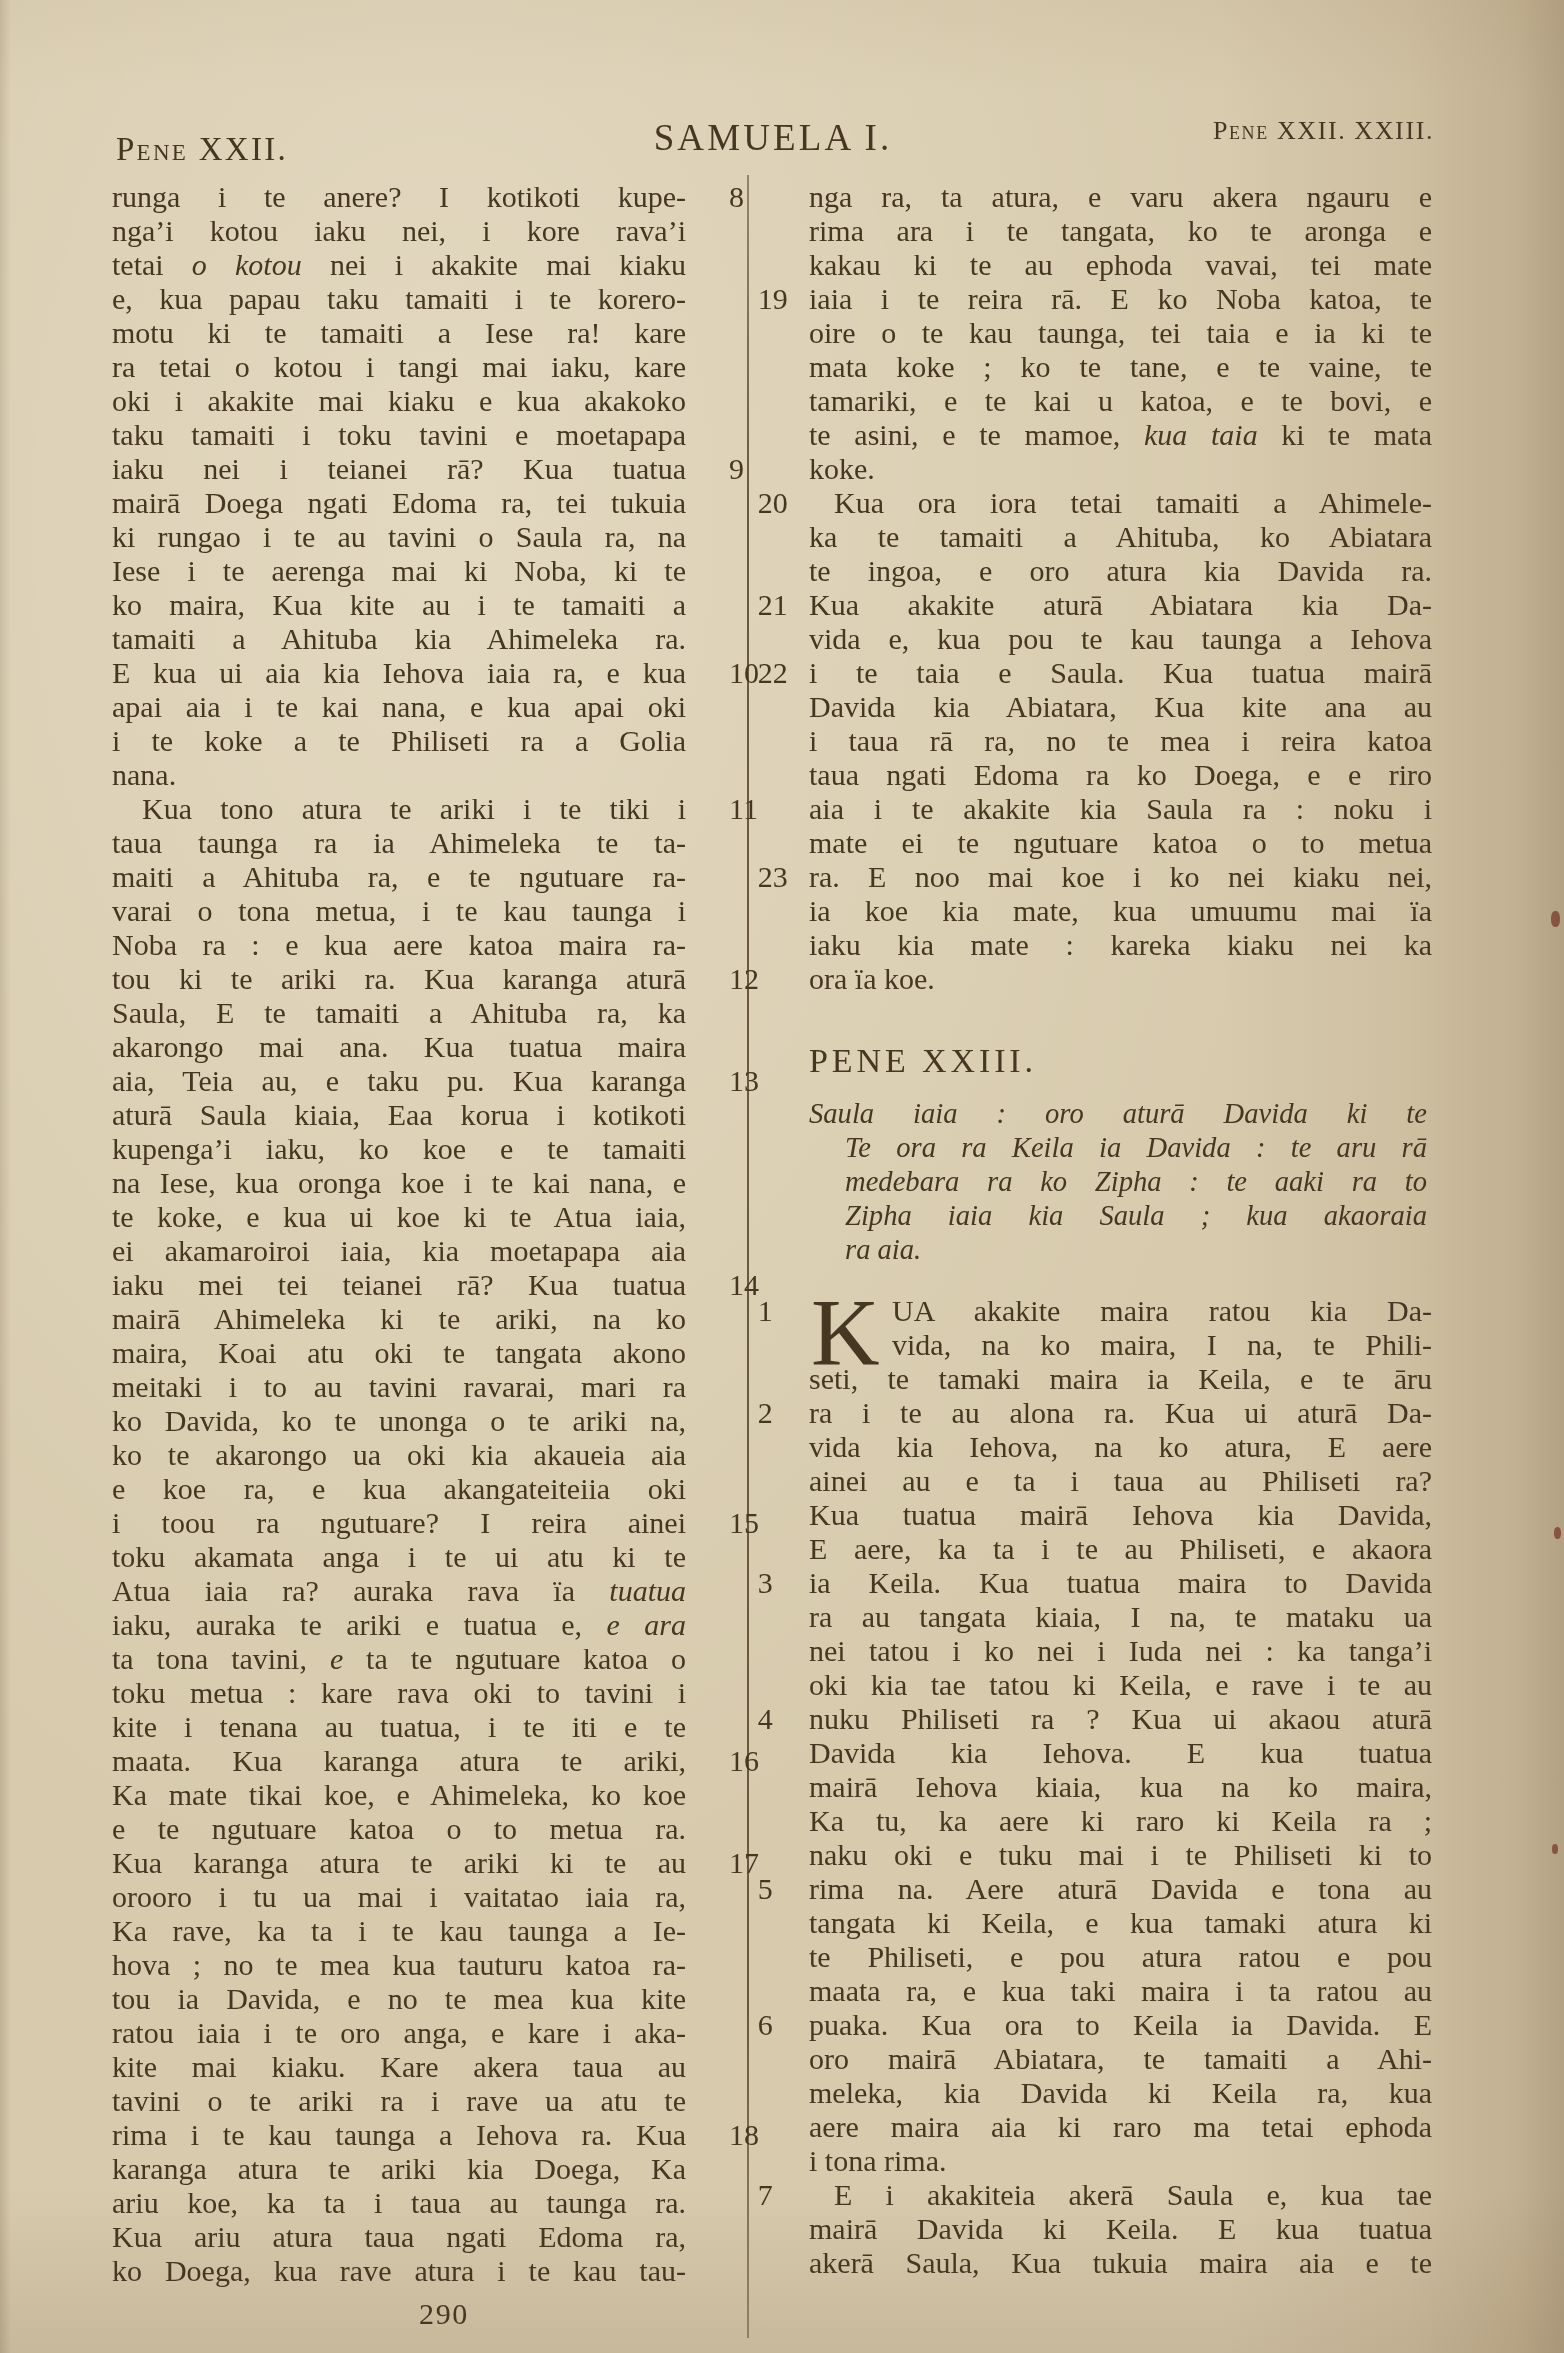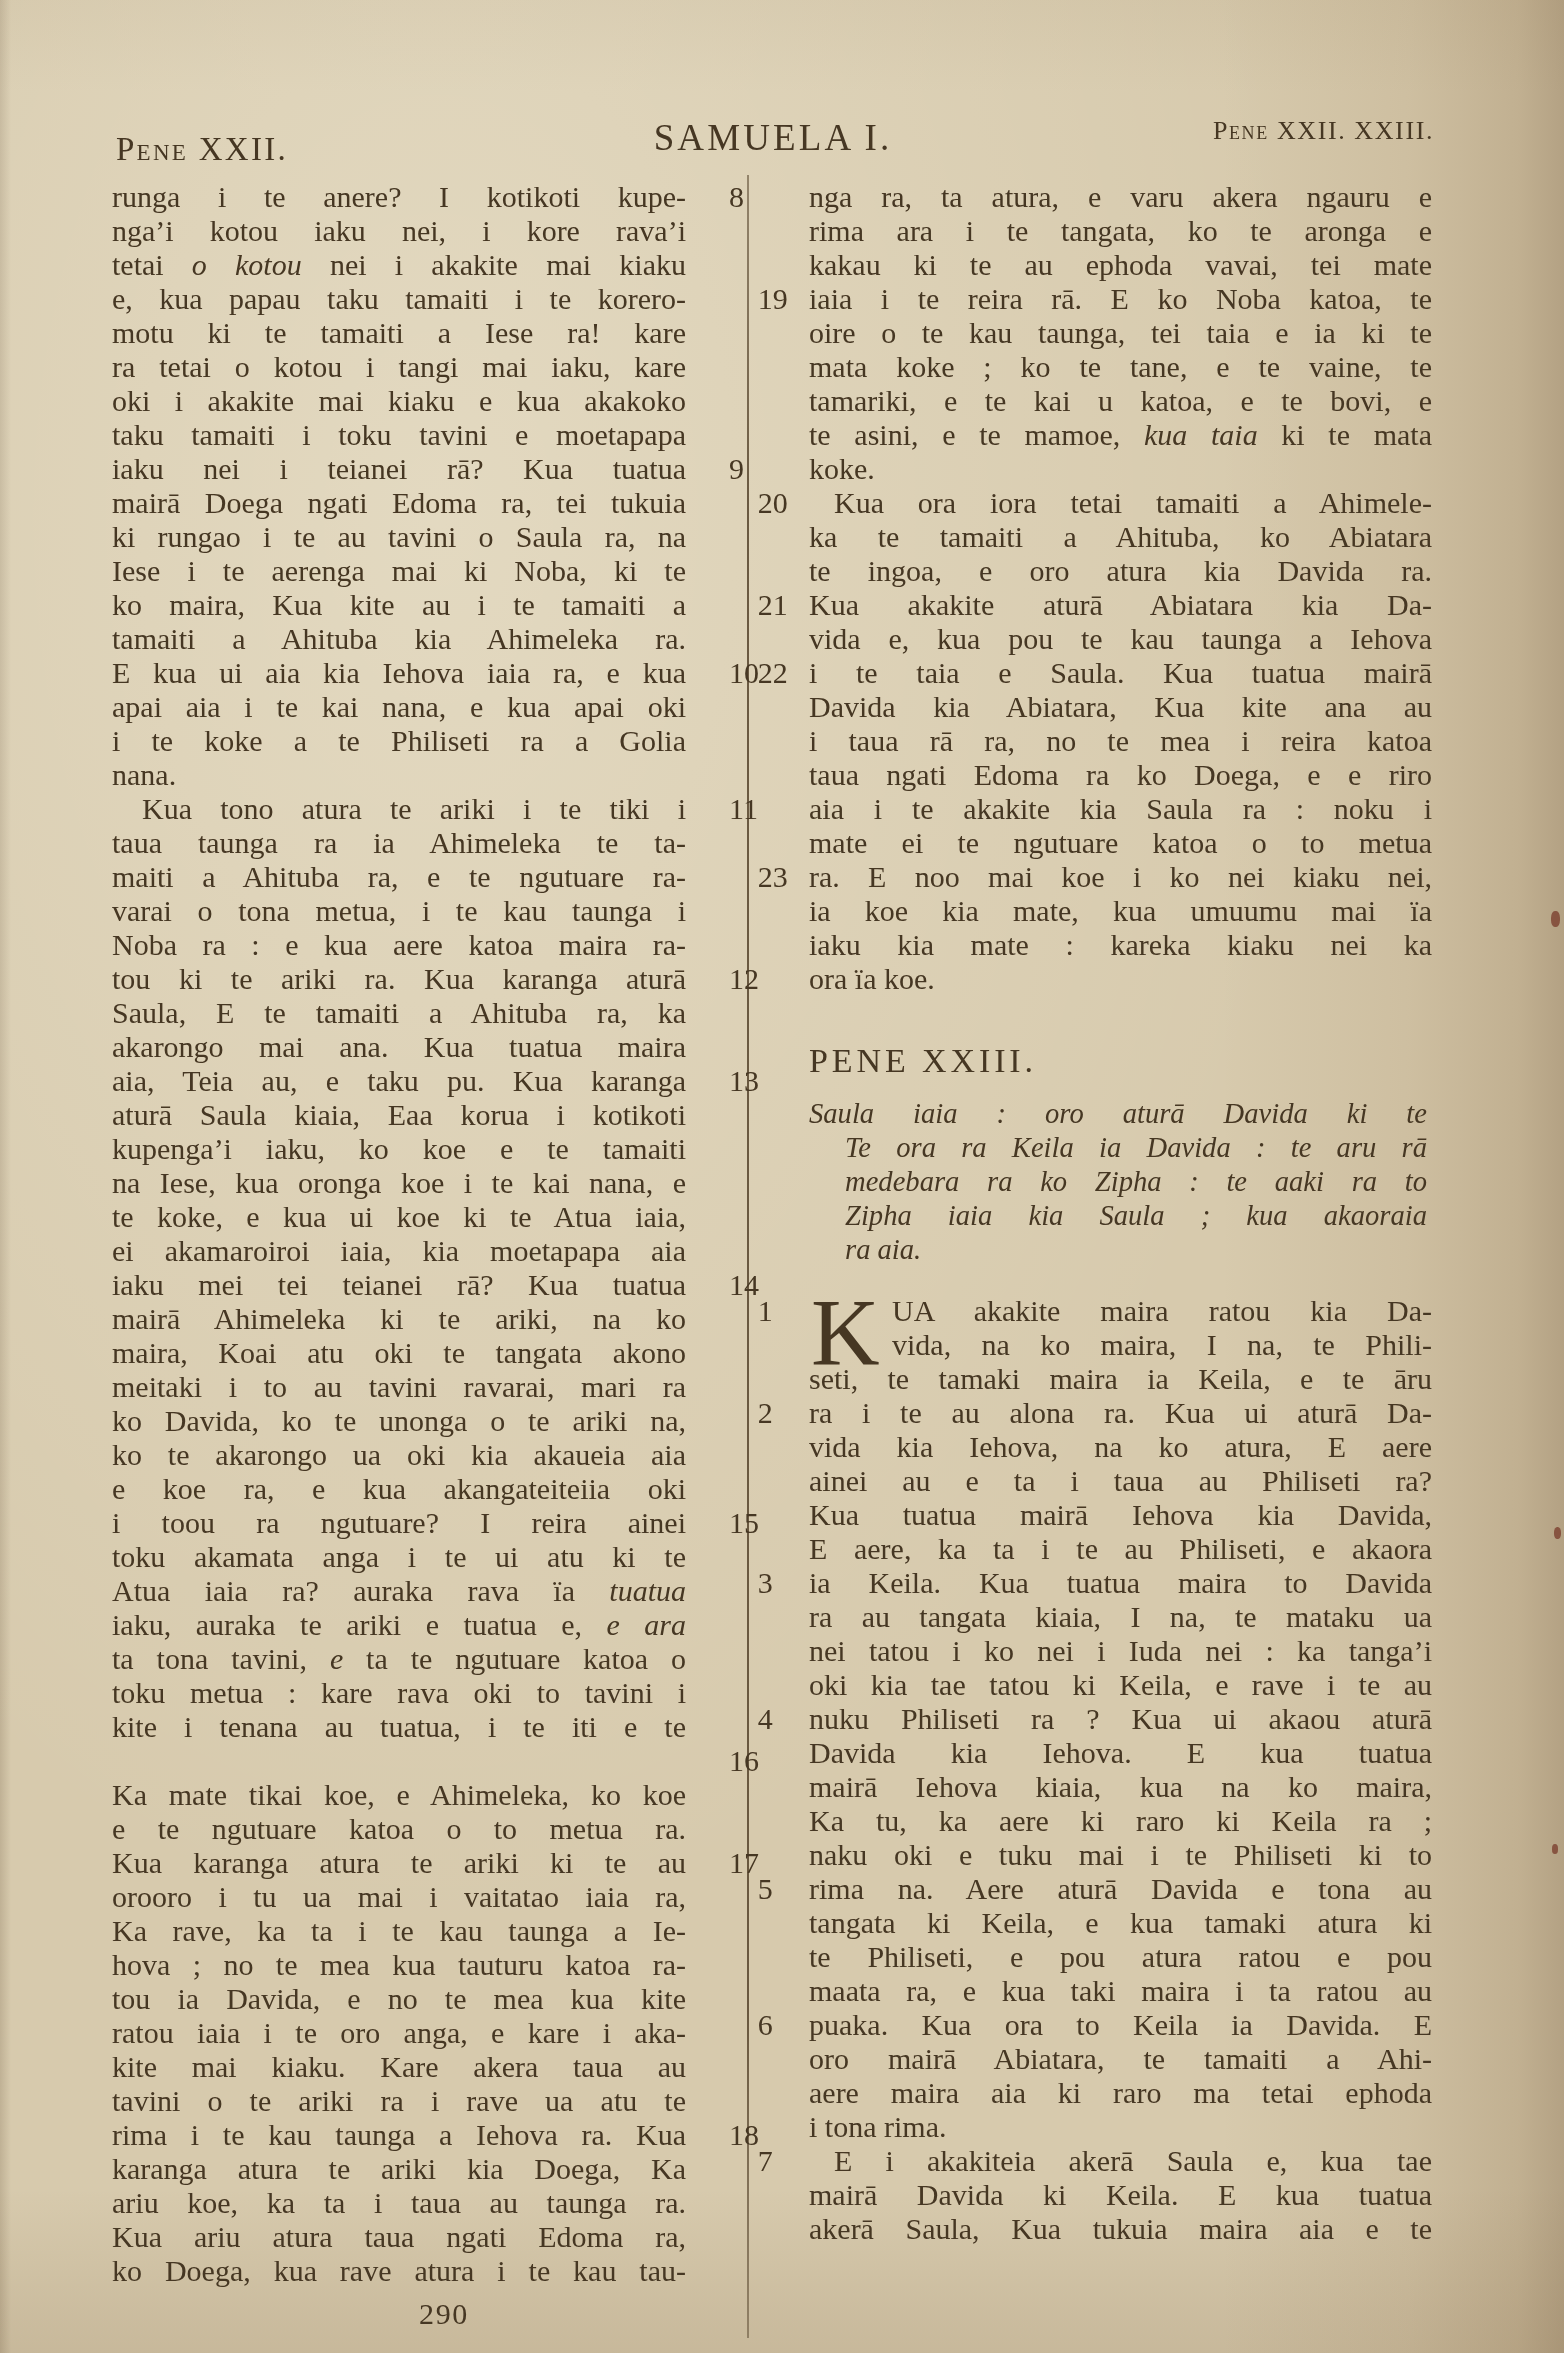--- a/index.html
+++ b/index.html
@@ -137,21 +137,21 @@
       <div class="line"><span class="txt">ko Davida, ko te unonga o te ariki na,</span></div>
       <div class="line"><span class="txt">ko te akarongo ua oki kia akaueia aia</span></div>
       <div class="line"><span class="txt">e koe ra, e kua akangateiteiia oki</span></div>
       <div class="line"><span class="vnum left">15</span><span class="txt">i toou ra ngutuare? I reira ainei</span></div>
       <div class="line"><span class="txt">toku akamata anga i te ui atu ki te</span></div>
       <div class="line"><span class="txt">Atua iaia ra? auraka rava ïa <i>tuatua</i></span></div>
       <div class="line"><span class="txt">iaku, auraka te ariki e tuatua e, <i>e ara</i></span></div>
       <div class="line"><span class="txt">ta tona tavini, <i>e</i> ta te ngutuare katoa o</span></div>
       <div class="line"><span class="txt">toku metua : kare rava oki to tavini i</span></div>
       <div class="line"><span class="txt">kite i tenana au tuatua, i te iti e te</span></div>
-      <div class="line"><span class="vnum left">16</span></div>
+      <div class="line"><span class="vnum left">16</span><span class="txt">maata.  Kua karanga atura te ariki,</span></div>
       <div class="line"><span class="txt">Ka mate tikai koe, e Ahimeleka, ko koe</span></div>
       <div class="line"><span class="txt">e te ngutuare katoa o to metua ra.</span></div>
       <div class="line"><span class="vnum left">17</span><span class="txt">Kua karanga atura te ariki ki te au</span></div>
       <div class="line"><span class="txt">orooro i tu ua mai i vaitatao iaia ra,</span></div>
       <div class="line"><span class="txt">Ka rave, ka ta i te kau taunga a Ie-</span></div>
       <div class="line"><span class="txt">hova ; no te mea kua tauturu katoa ra-</span></div>
       <div class="line"><span class="txt">tou ia Davida, e no te mea kua kite</span></div>
       <div class="line"><span class="txt">ratou iaia i te oro anga, e kare i aka-</span></div>
       <div class="line"><span class="txt">kite mai kiaku.  Kare akera taua au</span></div>
       <div class="line"><span class="txt">tavini o te ariki ra i rave ua atu te</span></div>
@@ -217,20 +217,21 @@
       <div class="line"><span class="txt">Davida kia Iehova.  E kua tuatua</span></div>
       <div class="line"><span class="txt">mairā Iehova kiaia, kua na ko maira,</span></div>
       <div class="line"><span class="txt">Ka tu, ka aere ki raro ki Keila ra ;</span></div>
       <div class="line"><span class="txt">naku oki e tuku mai i te Philiseti ki to</span></div>
       <div class="line"><span class="vnum right">5</span><span class="txt">rima na.  Aere aturā Davida e tona au</span></div>
       <div class="line"><span class="txt">tangata ki Keila, e kua tamaki atura ki</span></div>
       <div class="line"><span class="txt">te Philiseti, e pou atura ratou e pou</span></div>
       <div class="line"><span class="txt">maata ra, e kua taki maira i ta ratou au</span></div>
       <div class="line"><span class="vnum right">6</span><span class="txt">puaka.  Kua ora to Keila ia Davida.  E</span></div>
       <div class="line"><span class="txt">oro mairā Abiatara, te tamaiti a Ahi-</span></div>
+      <div class="line"><span class="txt">meleka, kia Davida ki Keila ra, kua</span></div>
       <div class="line"><span class="txt">aere maira aia ki raro ma tetai ephoda</span></div>
       <div class="line end"><span class="txt">i tona rima.</span></div>
       <div class="line ind"><span class="vnum right">7</span><span class="txt">E i akakiteia akerā Saula e, kua tae</span></div>
       <div class="line"><span class="txt">mairā Davida ki Keila.  E kua tuatua</span></div>
       <div class="line"><span class="txt">akerā Saula, Kua tukuia maira aia e te</span></div>
     </div>
 
   <div class="pgnum">290</div>
 
   <div class="speck s1"></div>

